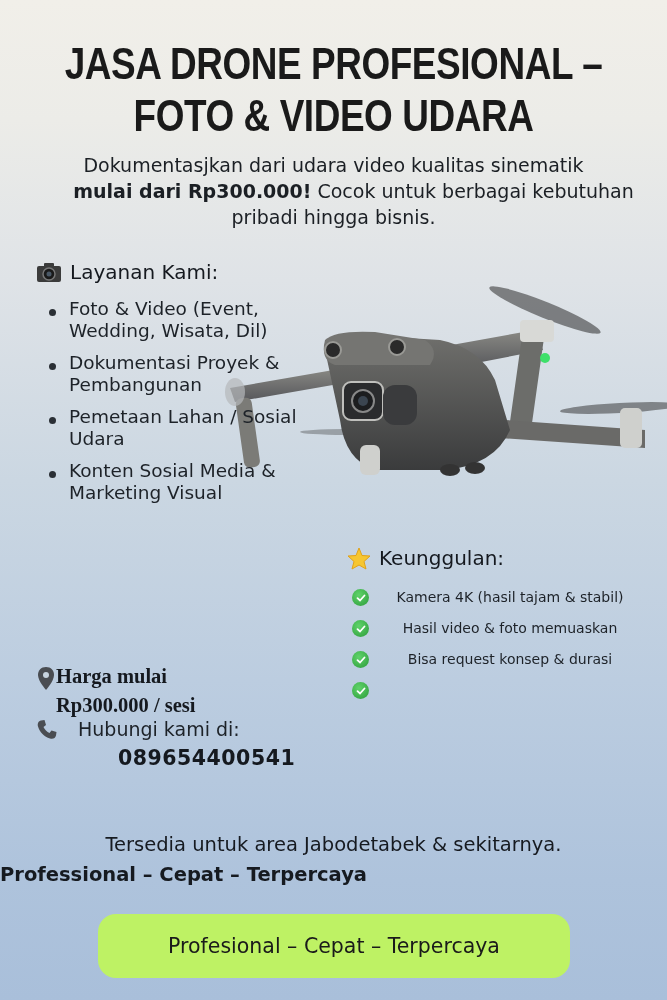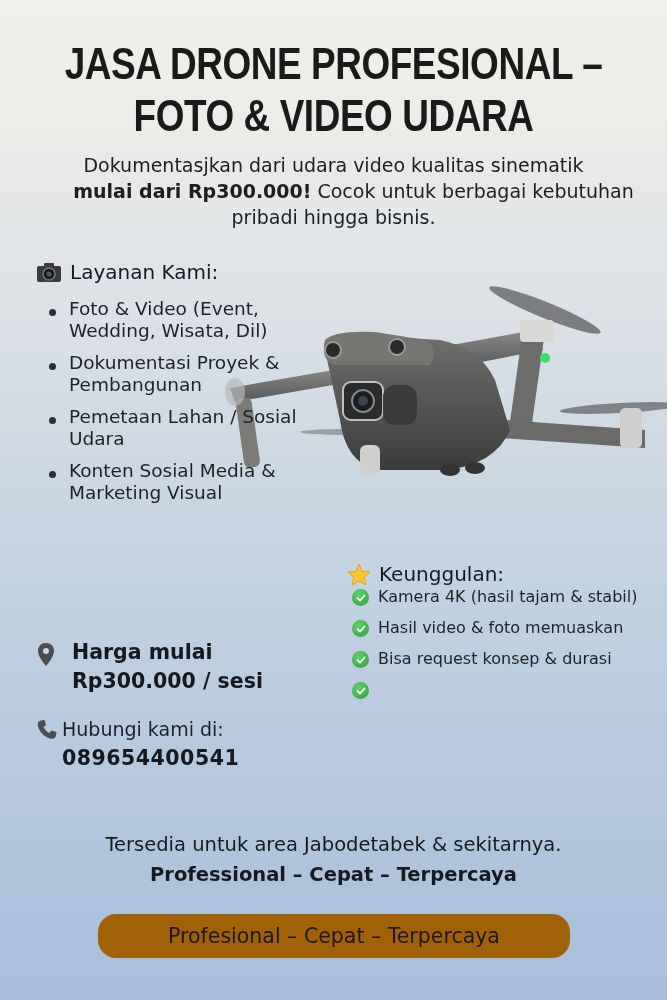--- a/index.html
+++ b/index.html
@@ -34,21 +34,21 @@
   }
   .subtitle b { font-weight: 700; margin-left: 40px; }
 
   .section-head {
     position: absolute;
     display: flex; align-items: center; gap: 8px;
     font-weight: 400; font-size: 20px;
     color: #15191f;
   }
   .services-head { left: 36px; top: 260px; }
-  .adv-head { left: 347px; top: 546px; margin-top: 16px; }
+  .adv-head { left: 347px; top: 546px; }
 
   .services-list {
     position: absolute; left: 46px; top: 298px; width: 260px;
     list-style: none;
   }
   .services-list li {
     position: relative; padding-left: 23px;
     font-size: 18.5px; line-height: 22px;
     margin-bottom: 10px;
     color: #1d2228;
@@ -58,56 +58,57 @@
     width: 7px; height: 7px; border-radius: 50%;
     background: #2a2f35;
   }
 
   .adv-list {
     position: absolute; left: 352px; top: 584px; width: 290px;
     list-style: none;
   }
   .adv-list li {
     position: relative; padding-left: 26px;
-    font-size: 16px; line-height: 26px;
+    font-size: 14px; line-height: 26px;
     margin-bottom: 5px;
     color: #1d2228;
+    text-align: center;
   }
   .check {
     position: absolute; left: 0; top: 5px;
     width: 17px; height: 17px; border-radius: 50%;
     background: radial-gradient(circle at 40% 35%, #5fd36a, #2c9b3a);
     display: flex; align-items: center; justify-content: center;
   }
 
   .price-block {
-    position: absolute; left: 36px; top: 638px;
-    display: flex; gap: 16px;
+    position: absolute; left: 36px; top: 662px;
+    display: flex; gap: 0; font-family: Liberation Serif, serif;
   }
   .price-text { font-weight: 700; font-size: 20.5px; line-height: 29px; color: #15191f; }
 
   .contact-block {
     position: absolute; left: 36px; top: 716px;
-    display: flex; gap: 4px;
+    display: flex; gap: 20px;
   }
   .contact-label { font-size: 19px; line-height: 27px; color: #1d2228; }
-  .contact-phone { font-weight: 700; font-size: 20.5px; line-height: 30px; letter-spacing: 0.5px; color: #15191f; }
+  .contact-phone { font-weight: 700; font-size: 20.5px; line-height: 30px; letter-spacing: 0.5px; color: #15191f; margin-left: 40px; }
 
   .area-text {
     position: absolute; left: 0; right: 0; top: 831px;
     text-align: center; font-size: 19.5px; line-height: 28px; color: #161a20;
   }
   .tagline-bold {
     position: absolute; left: 0; right: 0; top: 861px;
-    text-align: center; font-weight: 700; font-size: 19.5px; line-height: 28px; color: #161a20;
+    font-weight: 700; font-size: 19.5px; line-height: 28px; color: #161a20;
   }
   .cta-pill {
-    position: absolute; left: 98px; top: 914px; width: 472px; height: 44px;
+    position: absolute; left: 98px; top: 914px; width: 472px; height: 64px;
     border-radius: 18px;
-    background: #a16207;
+    background: #bef264;
     display: flex; align-items: center; justify-content: center;
     font-size: 20.5px; color: #1a1a1a;
     border: none; cursor: pointer;
     font-family: "DejaVu Sans", sans-serif;
   }
 
   .drone {
     position: absolute; left: 225px; top: 270px; width: 442px; height: 220px;
   }
 </style>

